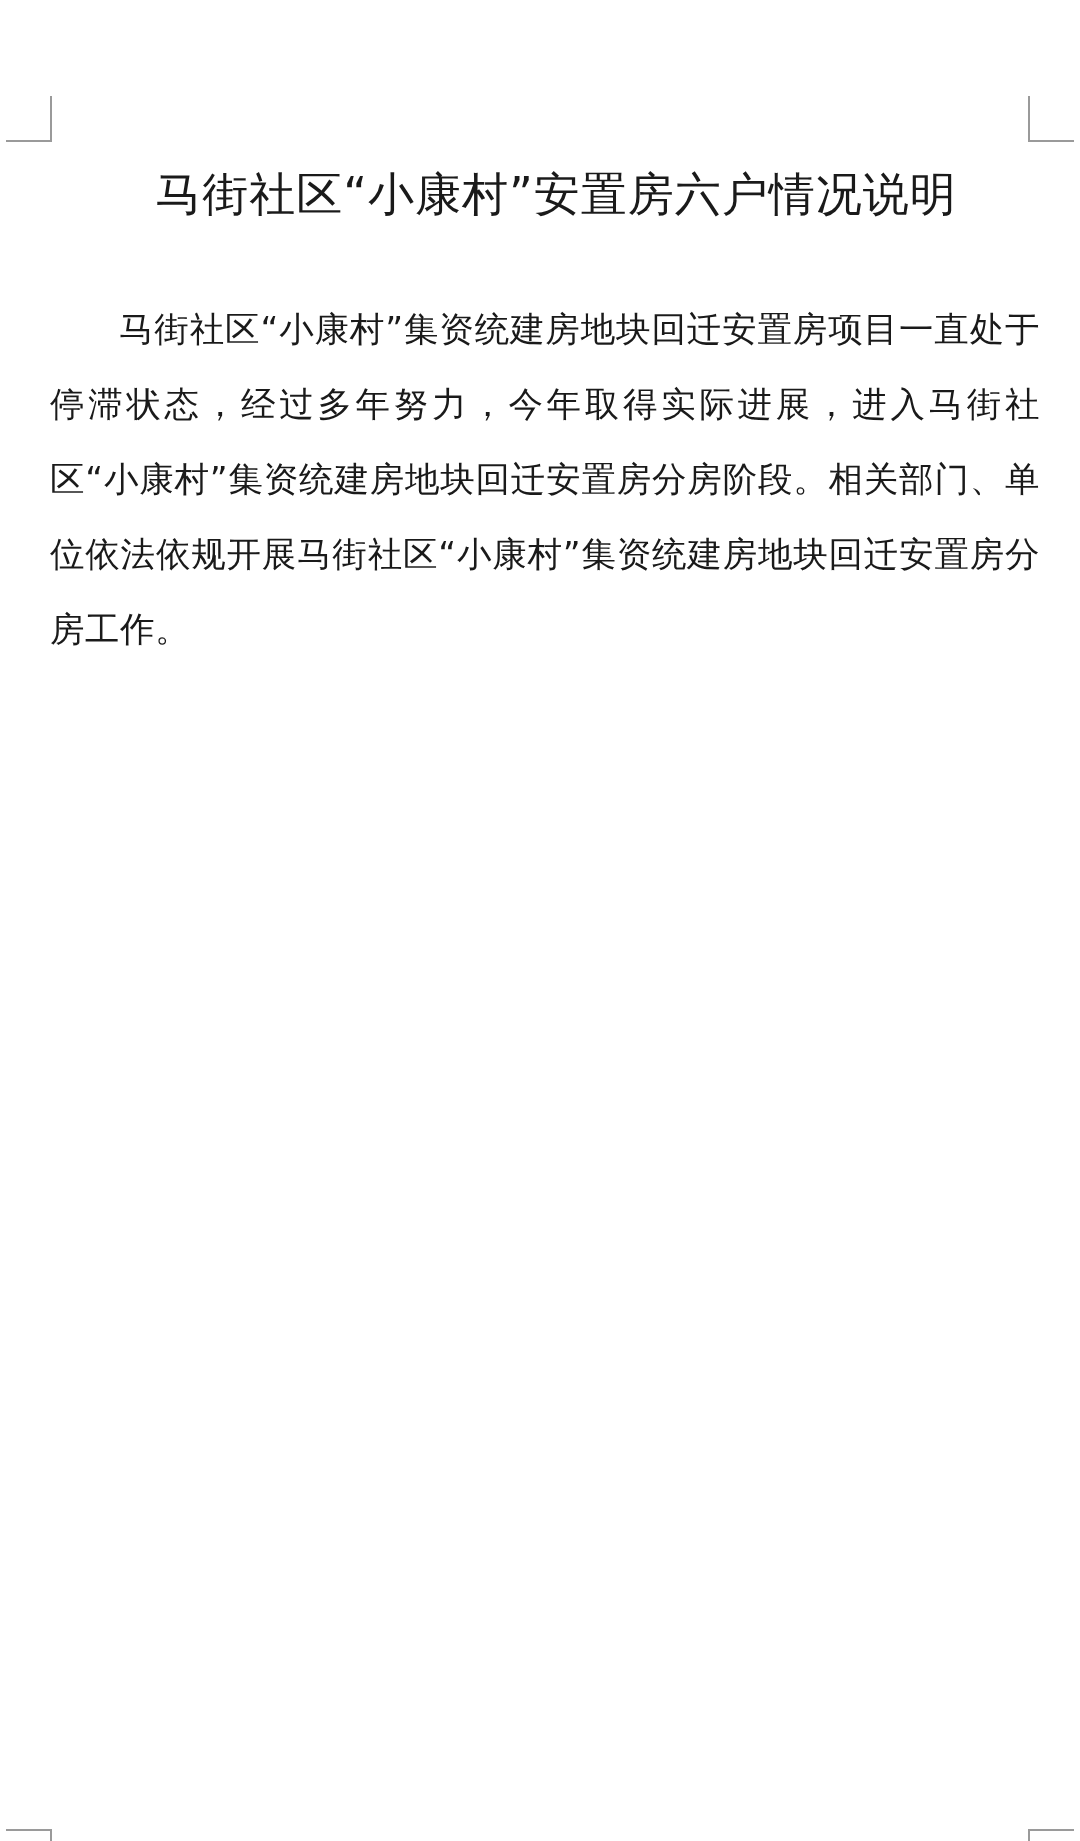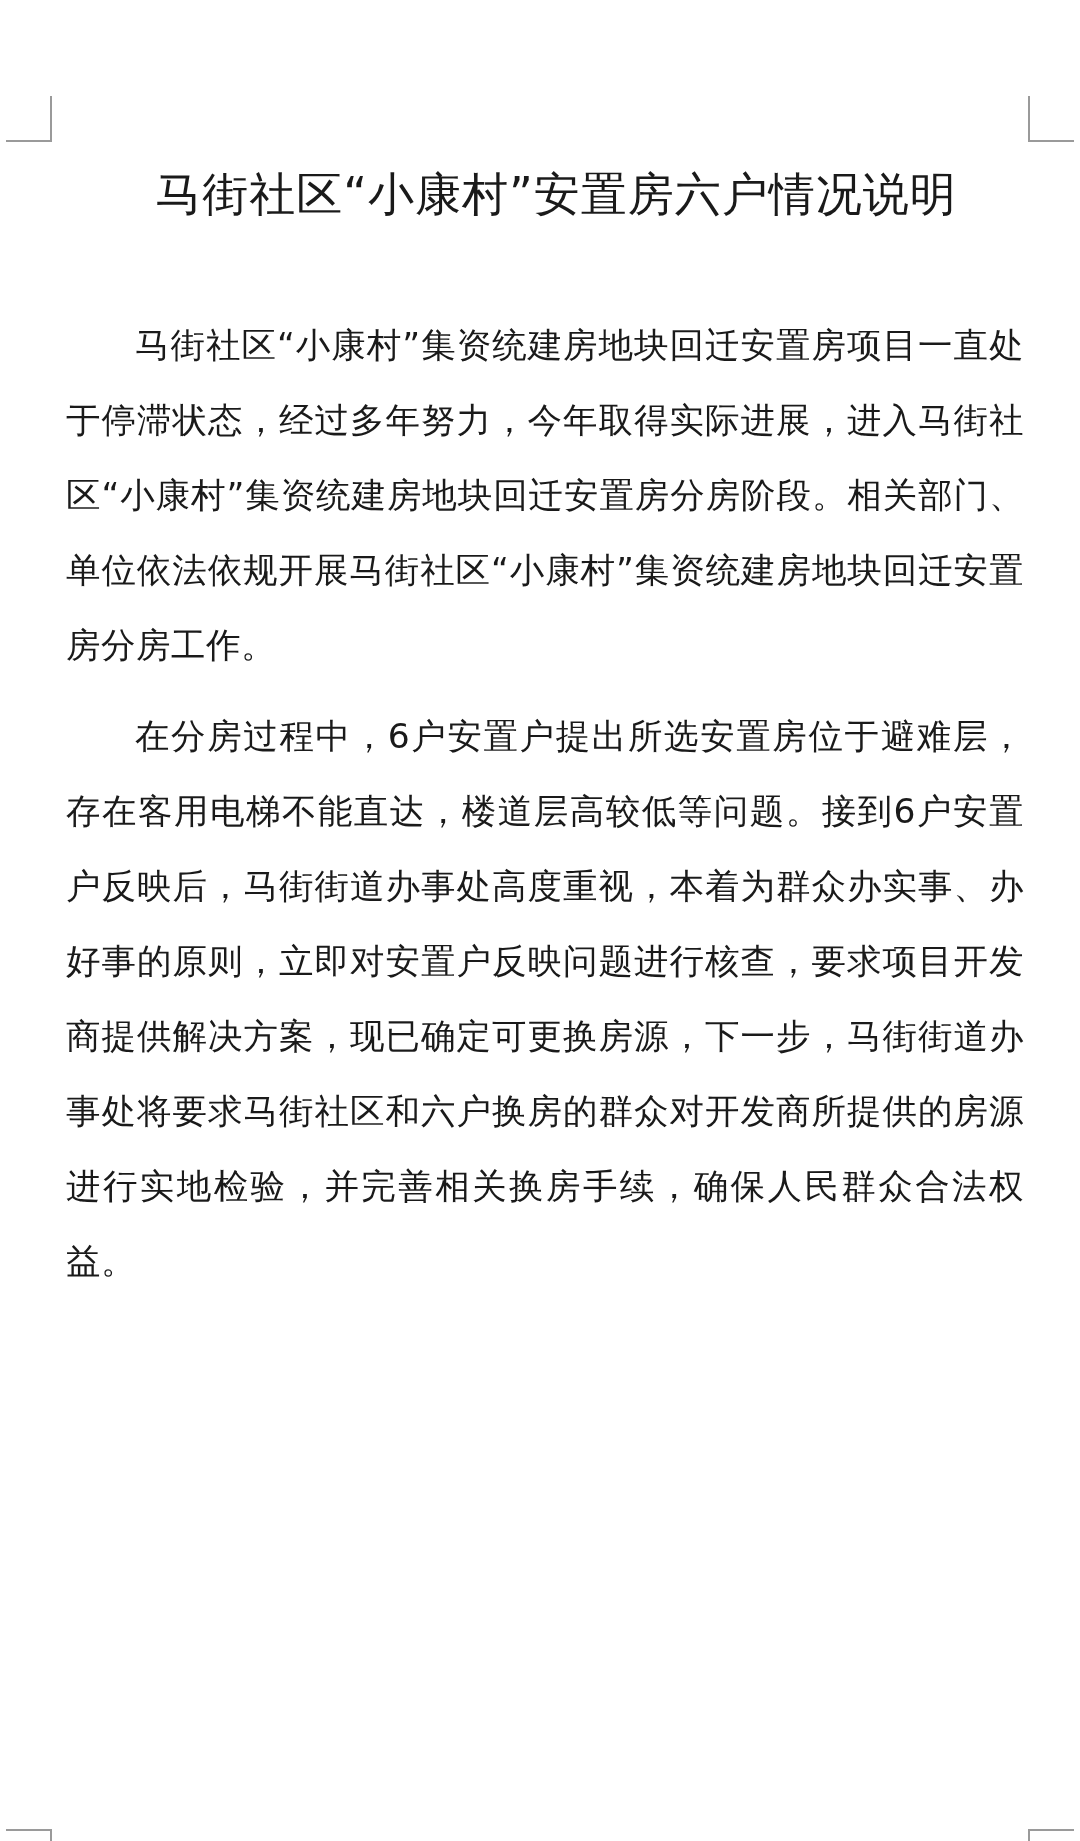--- a/index.html
+++ b/index.html
@@ -6,28 +6,27 @@
   body { width:1080px; height:1841px; position:relative; overflow:hidden;
          font-family:"DejaVu Sans","Liberation Sans",sans-serif; color:#1a1a1a; }
   .mark { position:absolute; border-color:#9a9a9a; border-style:solid; width:44px; height:44px; }
   .tl { left:6px; top:96px; border-width:0 2px 2px 0; }
   .tr { right:6px; top:96px; border-width:0 0 2px 2px; }
   .bl { left:6px; top:1829px; border-width:2px 2px 0 0; }
   .br { right:6px; top:1829px; border-width:2px 0 0 2px; }
   .title { position:absolute; top:148px; left:0; width:1080px; text-align:center;
            font-size:46px; line-height:60px; letter-spacing:1px; }
   .body { position:absolute; top:292px; left:50px; width:990px; }
-  .para { margin:16px; font-size:34.5px; line-height:75px; text-indent:2em; text-align:justify; letter-spacing:0.5px; }
+  .para { margin:0; font-size:34.5px; line-height:75px; text-indent:2em; text-align:justify; letter-spacing:0.5px; }
 </style>
 </head>
 <body>
 
 <div class="mark tl"></div>
 <div class="mark tr"></div>
 <div class="mark bl"></div>
 <div class="mark br"></div>
 
 <h1 class="title" style="margin:16px;font-weight:normal;">马街社区“小康村”安置房六户情况说明</h1>
 
 <div class="body">
   <p class="para">马街社区“小康村”集资统建房地块回迁安置房项目一直处于停滞状态，经过多年努力，今年取得实际进展，进入马街社区“小康村”集资统建房地块回迁安置房分房阶段。相关部门、单位依法依规开展马街社区“小康村”集资统建房地块回迁安置房分房工作。</p>
-  <p class="para">在分房过程中，6户安置户提出所选安置房位于避难层，存在客用电梯不能直达，楼道层高较低等问题。接到6户安置户反映后，马街街道办事处高度重视，本着为群众办实事、办好事的原则，立即对安置户反映问题进行核查，要求项目开发商提供解决方案，现已确定可更换房源，下一步，马街街道办事处将要求马街社区和六户换房的群众对开发商所提供的房源进行实地检验，并完善相关换房手续，确保人民群众合法权益。</p>
 </div>
 
 </body></html>

